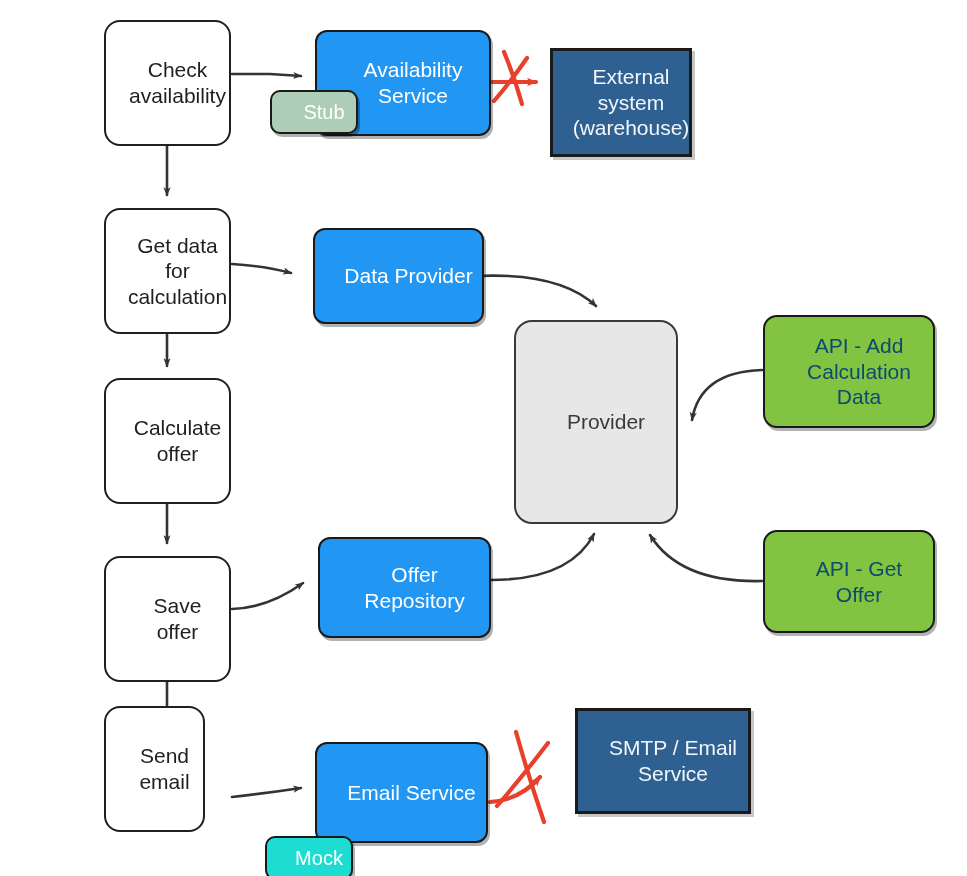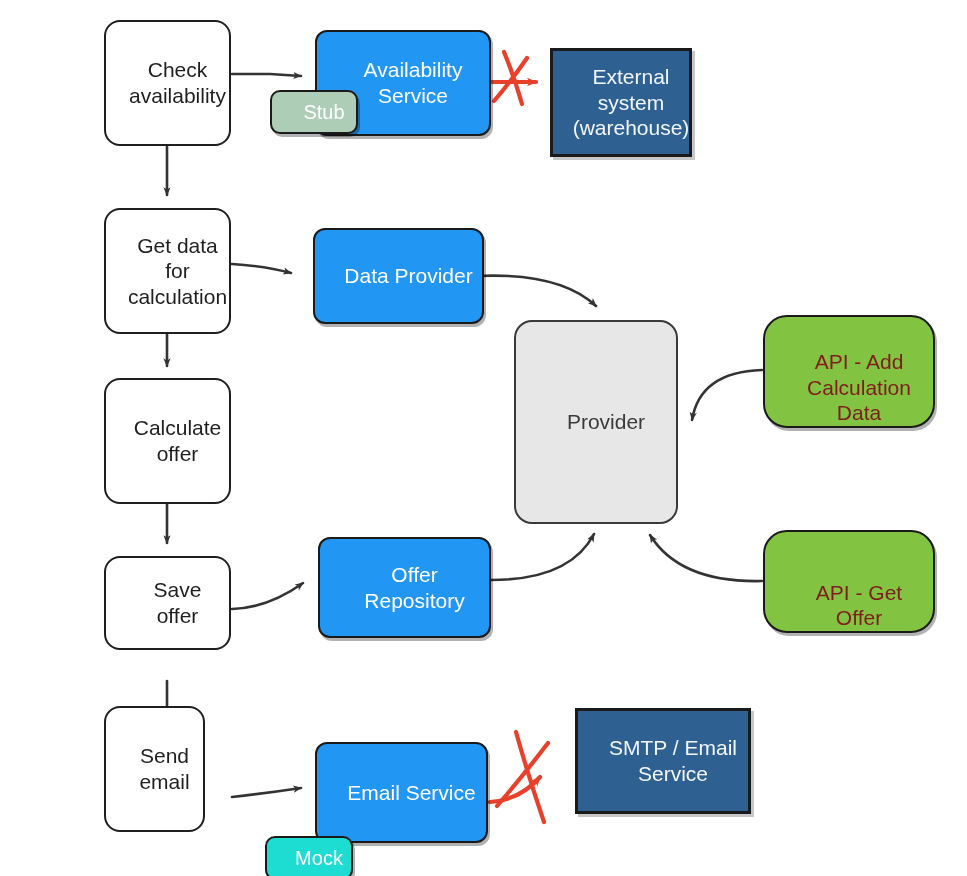--- a/index.html
+++ b/index.html
@@ -17,22 +17,22 @@
         box-shadow:2px 3px 0 rgba(0,0,0,0.30);}
 
   
   .ext{background:#2e6191;border:3px solid #1a1a1a;border-radius:0;color:#f2f6fa;font-size:21px;
        box-shadow:3px 3px 0 rgba(0,0,0,0.22);}
 
   
   .store{background:#e7e7e7;border:2.5px solid #3a3a3a;border-radius:18px;color:#3a3a3a;font-size:21px;}
 
   
-  .api{background:#82c341;border:2.5px solid #1a1a1a;border-radius:24px;color:#7f1d1d;font-size:21px;
-       box-shadow:2px 3px 0 rgba(0,0,0,0.30);align-items:flex-end;}
+  .api{background:#82c341;border:2.5px solid #1a1a1a;border-radius:14px;color:#0c4a6e;font-size:21px;
+       box-shadow:2px 3px 0 rgba(0,0,0,0.30);}
 
   
   .badge{border:2.5px solid #1a1a1a;border-radius:10px;color:#ffffff;font-size:20px;
          box-shadow:2px 3px 0 rgba(0,0,0,0.30);}
   .badge.stub{background:#aecdb6;}
   .badge.mock{background:#1ddcd2;}
 </style>
 </head>
 <body>
 
@@ -93,21 +93,21 @@
     <span class="lbl">Get data
 for
 calculation</span>
   </div>
 
   <div class="node step" style="left:104px;top:378px;width:127px;height:126px;">
     <span class="lbl">Calculate
 offer</span>
   </div>
 
-  <div class="node step" style="left:104px;top:556px;width:127px;height:94px;align-items:center;">
+  <div class="node step" style="left:104px;top:556px;width:127px;height:126px;align-items:center;">
     <span class="lbl">Save offer</span>
   </div>
 
   <div class="node step" style="left:104px;top:706px;width:101px;height:126px;">
     <span class="lbl">Send email</span>
   </div>
 
   <div class="node comp" style="left:315px;top:30px;width:176px;height:106px;">
     <span class="lbl">Availability
 Service</span>

